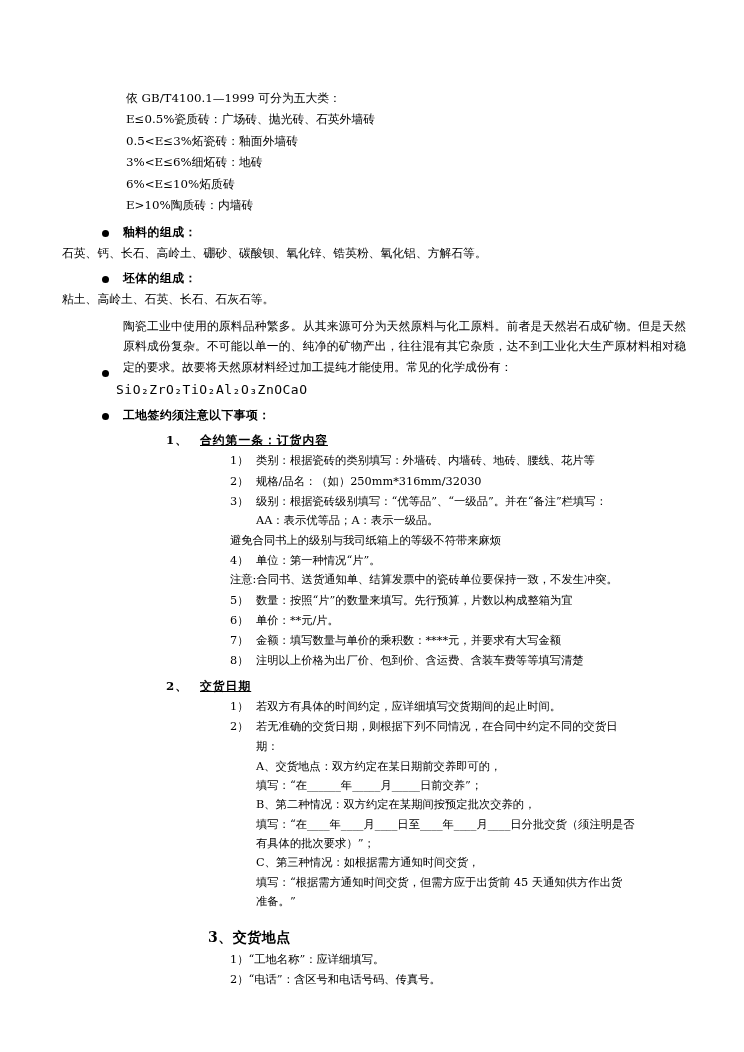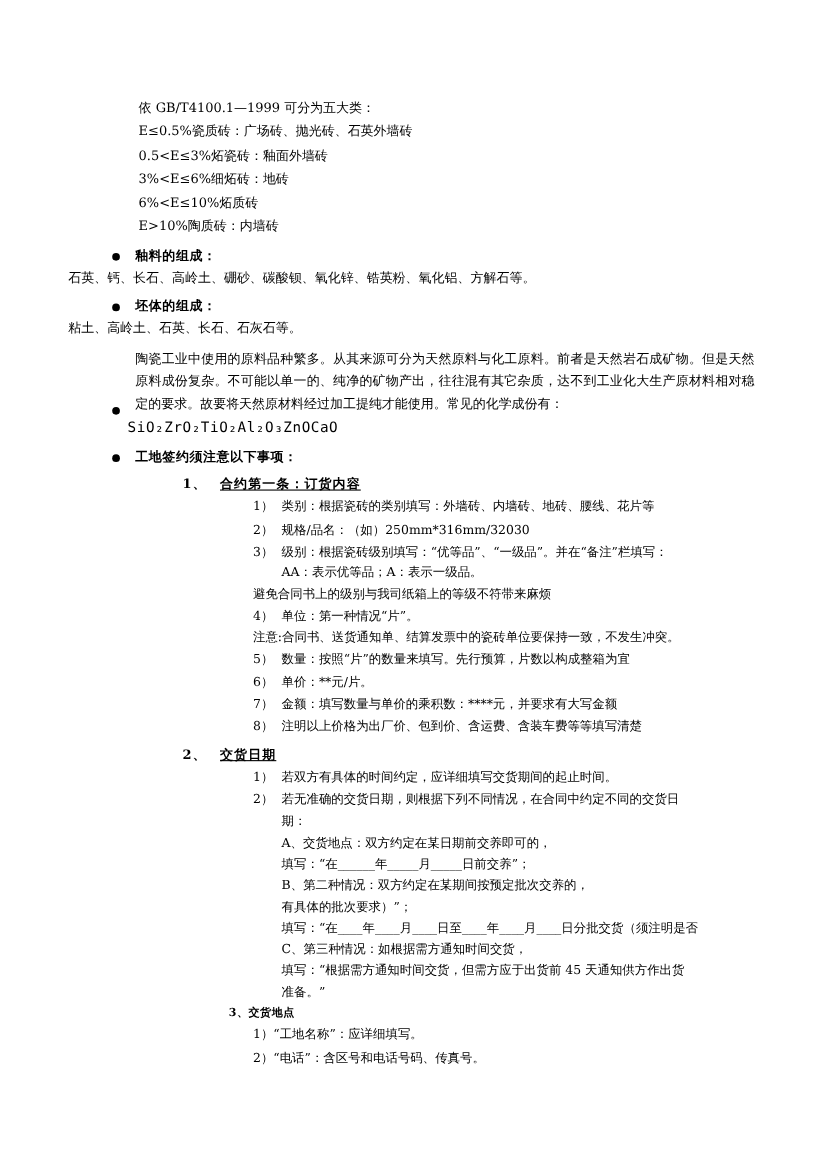--- a/index.html
+++ b/index.html
@@ -57,21 +57,21 @@
     margin-top: 7px;
     margin-right: 14px;
   }
   .bullet-label {
     font-family: "DejaVu Serif", "Liberation Serif", serif;
     font-size: 11.8px;
     font-weight: bold;
     letter-spacing: 0.5px;
   }
   .bullet-body {
-    font-family: Liberation Mono, monospace;
+    font-family: Liberation Sans, sans-serif;
     font-size: 11.8px;
     line-height: 1.72;
     margin-left: 0px;
     margin-top: 1px;
     text-align: justify;
   }
   .para-wide {
     margin-left: 0px;
     margin-right: 0px;
   }
@@ -116,23 +116,23 @@
     letter-spacing: 1px;
     text-decoration: underline;
   }
   .level1 .num {
     display: inline-block;
     width: 34px;
   }
   .level2 {
     margin-left: 146px;
     font-family: "DejaVu Serif", "Liberation Serif", serif;
-    font-size: 10px;
+    font-size: 14px;
     font-weight: bold;
-    margin-top: 3px;
+    margin-top: 15px;
     letter-spacing: 0.5px;
   }
   .level3 {
     margin-left: 168px;
     font-family: "DejaVu Serif", "Liberation Serif", serif;
     font-size: 11.3px;
     margin-top: 2px;
     display: flex;
     align-items: flex-start;
   }
@@ -259,22 +259,22 @@
       <span class="idx">2）</span>
       <span class="txt">若无准确的交货日期，则根据下列不同情况，在合同中约定不同的交货日</span>
     </div>
     <div class="level3">
       <span class="idx"></span>
       <span class="txt">期：</span>
     </div>
     <div class="sub-alpha">A、交货地点：双方约定在某日期前交养即可的，</div>
     <div class="sub-alpha">填写：“在______年_____月_____日前交养”；</div>
     <div class="sub-alpha">B、第二种情况：双方约定在某期间按预定批次交养的，</div>
+    <div class="sub-alpha">填写：“在____年____月____日至____年____月____日分批交货（须注明是否</div>
     <div class="sub-alpha">有具体的批次要求）”；</div>
-    <div class="sub-alpha">填写：“在____年____月____日至____年____月____日分批交货（须注明是否</div>
     <div class="sub-alpha">C、第三种情况：如根据需方通知时间交货，</div>
     <div class="sub-alpha">填写：“根据需方通知时间交货，但需方应于出货前 45 天通知供方作出货</div>
     <div class="sub-alpha">准备。”</div>
 
     <div class="level2">
       <span>3、</span><span>交货地点</span>
     </div>
     <div class="level2-simple">
       <span>1）</span><span>“工地名称”：应详细填写。</span>
     </div>

